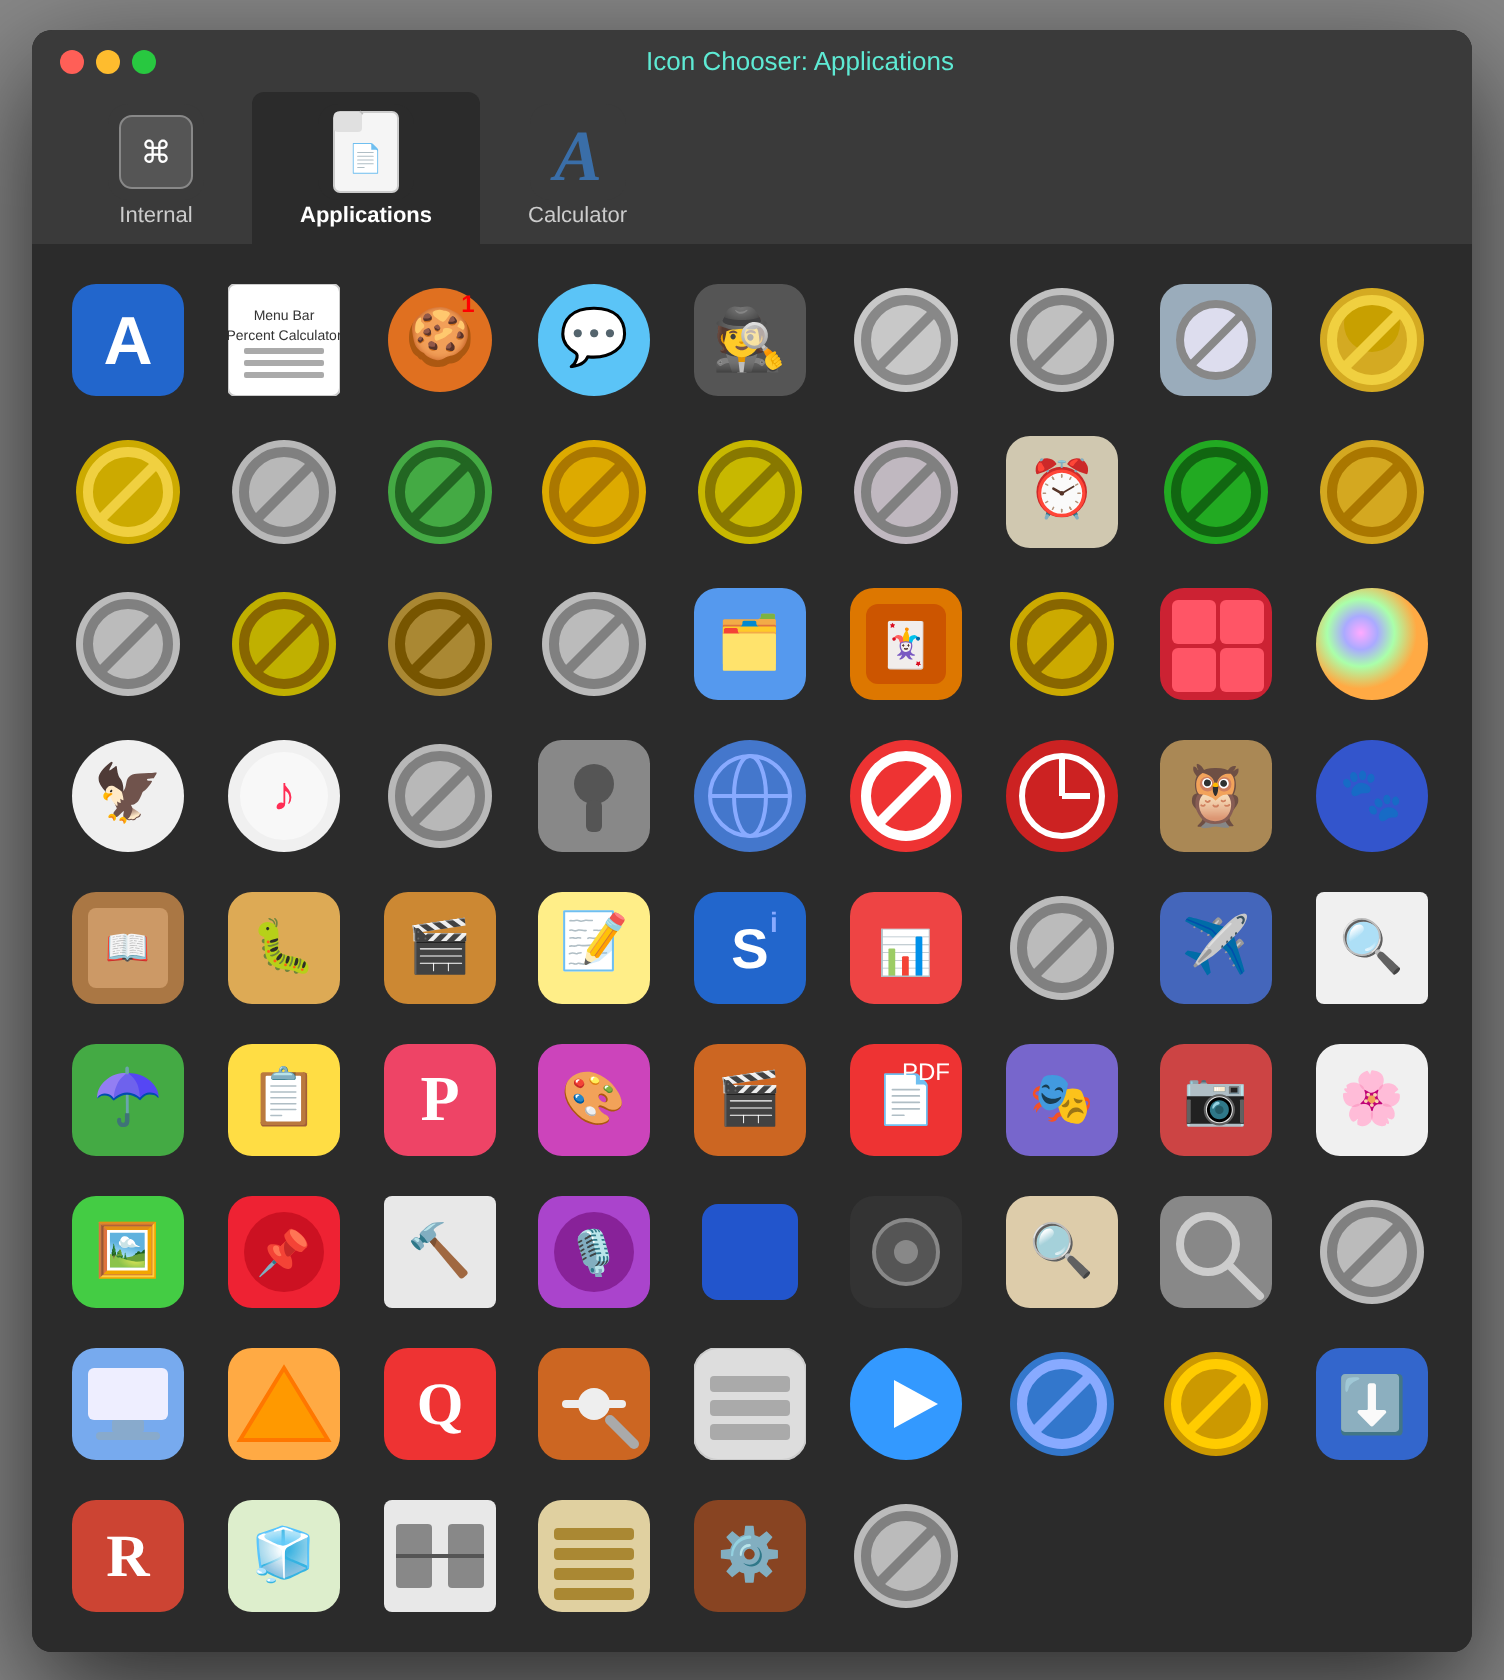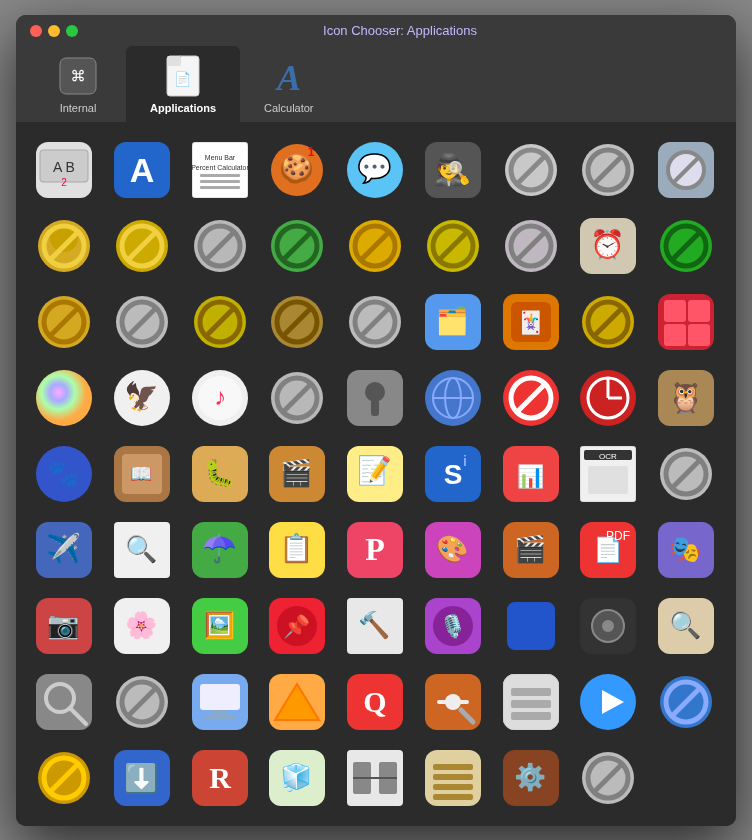--- a/index.html
+++ b/index.html
@@ -38,21 +38,21 @@
       height: 12px;
       border-radius: 50%;
     }
     .tl-close { background: #ff5f57; }
     .tl-min { background: #febc2e; }
     .tl-max { background: #28c840; }
     .window-title {
       flex: 1;
       text-align: center;
       font-size: 13px;
-      color: #c4b5fd;
+      color: #5eead4;
       margin-top: -2px;
     }
     .tabs {
       display: flex;
       gap: 0;
     }
     .tab {
       display: flex;
       flex-direction: column;
       align-items: center;
@@ -148,28 +148,20 @@
             <rect width="48" height="48" rx="10" fill="#3a3a3a"></rect>
             <text x="24" y="38" font-size="36" text-anchor="middle" fill="#3a6ea8" font-family="Georgia,serif" font-style="italic" font-weight="bold">A</text>
           </svg>
         </div>
         <span class="tab-label">Calculator</span>
       </div>
     </div>
   </div>
   <div class="content">
     <div class="icon-grid" id="icon-grid">
-    <div class="icon-cell">
-          <svg width="56" height="56">
-            <rect width="56" height="56" rx="12" fill="#e0e0e0"></rect>
-            <rect x="4" y="8" width="48" height="32" rx="3" fill="#ccc" stroke="#aaa" stroke-width="1"></rect>
-            <text x="28" y="30" font-size="14" text-anchor="middle" fill="#333">A B</text>
-            <text x="28" y="44" font-size="10" text-anchor="middle" fill="#e05">2</text>
-          </svg>
-        </div>
         <div class="icon-cell">
           <svg width="56" height="56">
             <rect width="56" height="56" rx="12" fill="#2266cc"></rect>
             <text x="28" y="40" font-size="34" text-anchor="middle" fill="white" font-weight="bold">A</text>
           </svg>
         </div>
         <div class="icon-cell">
           <svg width="56" height="56">
             <rect width="56" height="56" rx="4" fill="white" stroke="#ccc" stroke-width="1"></rect>
             <text x="28" y="18" font-size="7" text-anchor="middle" fill="#333" font-family="sans-serif">Menu Bar</text>
@@ -455,28 +447,20 @@
           </svg>
         </div>
         <div class="icon-cell">
           <svg width="56" height="56">
             <rect width="56" height="56" rx="12" fill="#ee4444"></rect>
             <text x="28" y="38" font-size="22" text-anchor="middle" fill="white" font-weight="bold">📊</text>
           </svg>
         </div>
         <div class="icon-cell">
           <svg width="56" height="56">
-            <rect width="56" height="56" rx="4" fill="#f0f0f0" stroke="#ccc" stroke-width="1"></rect>
-            <rect x="4" y="4" width="48" height="10" rx="2" fill="#333"></rect>
-            <text x="28" y="13" font-size="8" text-anchor="middle" fill="white">OCR</text>
-            <rect x="8" y="20" width="40" height="28" rx="2" fill="#e0e0e0"></rect>
-          </svg>
-        </div>
-        <div class="icon-cell">
-          <svg width="56" height="56">
             <circle cx="28" cy="28" r="26" fill="#bbbbbb"></circle>
             <circle cx="28" cy="28" r="20" fill="none" stroke="#808080" stroke-width="5"></circle>
             <line x1="14" y1="42" x2="42" y2="14" stroke="#808080" stroke-width="5"></line>
           </svg>
         </div>
         <div class="icon-cell">
           <svg width="56" height="56">
             <rect width="56" height="56" rx="12" fill="#4466bb"></rect>
             <text x="28" y="36" font-size="28" text-anchor="middle">✈️</text>
           </svg>

